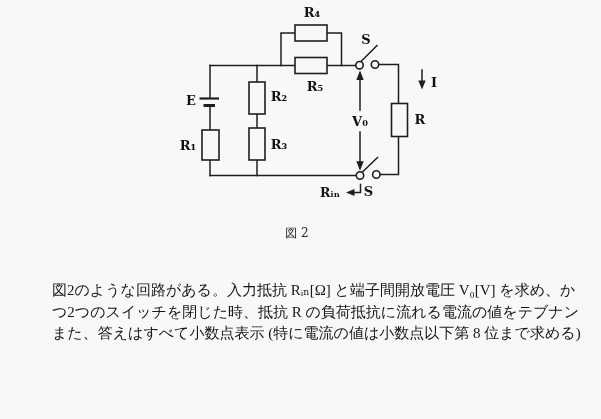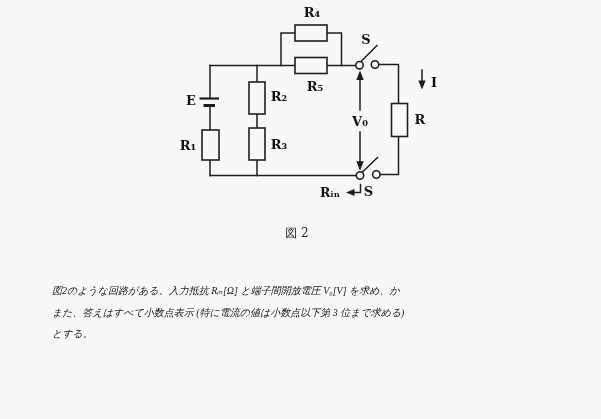--- a/index.html
+++ b/index.html
@@ -22,23 +22,22 @@
     font-weight:bold;font-size:13px;fill:#111;
     text-anchor:middle;
   }
   .clabel-small{font-size:12.5px;}
   .caption{
     font-family:"DejaVu Serif","Liberation Serif",serif;
     font-size:12px;fill:#222;text-anchor:middle;font-weight:normal;
   }
   .problem{
     position:absolute;left:52px;top:280px;width:520px;
-    font-size:10px;line-height:21.6px;
+    font-size:15px;line-height:21.6px;
     color:#161616;
-    font-style:italic;
   }
   .problem .line{white-space:nowrap;}
 </style>
 </head>
 <body>
 
 <div class="page">
 
   <svg class="circuit-svg" width="601" height="260" viewBox="0 0 601 260" xmlns="http://www.w3.org/2000/svg">
 
@@ -115,17 +114,17 @@
       <path class="wire" d="M360.5,184.5 V192.5 H351"></path>
       <polygon class="arrowhead" points="346,192.5 354.5,189 354.5,196"></polygon>
     </g>
     <text class="clabel clabel-small" x="330" y="196.5">Rᵢₙ</text>
 
     <text class="caption" x="297" y="237">図 2</text>
   </svg>
 
   <div class="problem">
     <div class="line">図2のような回路がある。入力抵抗 Rᵢₙ[Ω] と端子間開放電圧 V₀[V] を求め、か</div>
-    <div class="line">また、答えはすべて小数点表示 (特に電流の値は小数点以下第 3 位まで求める)</div>
-    <div class="line">とする。</div>
+    <div class="line">つ2つのスイッチを閉じた時、抵抗 R の負荷抵抗に流れる電流の値をテブナン</div>
+    <div class="line">また、答えはすべて小数点表示 (特に電流の値は小数点以下第 8 位まで求める)</div>
   </div>
 
 </div>
 
 </body></html>

